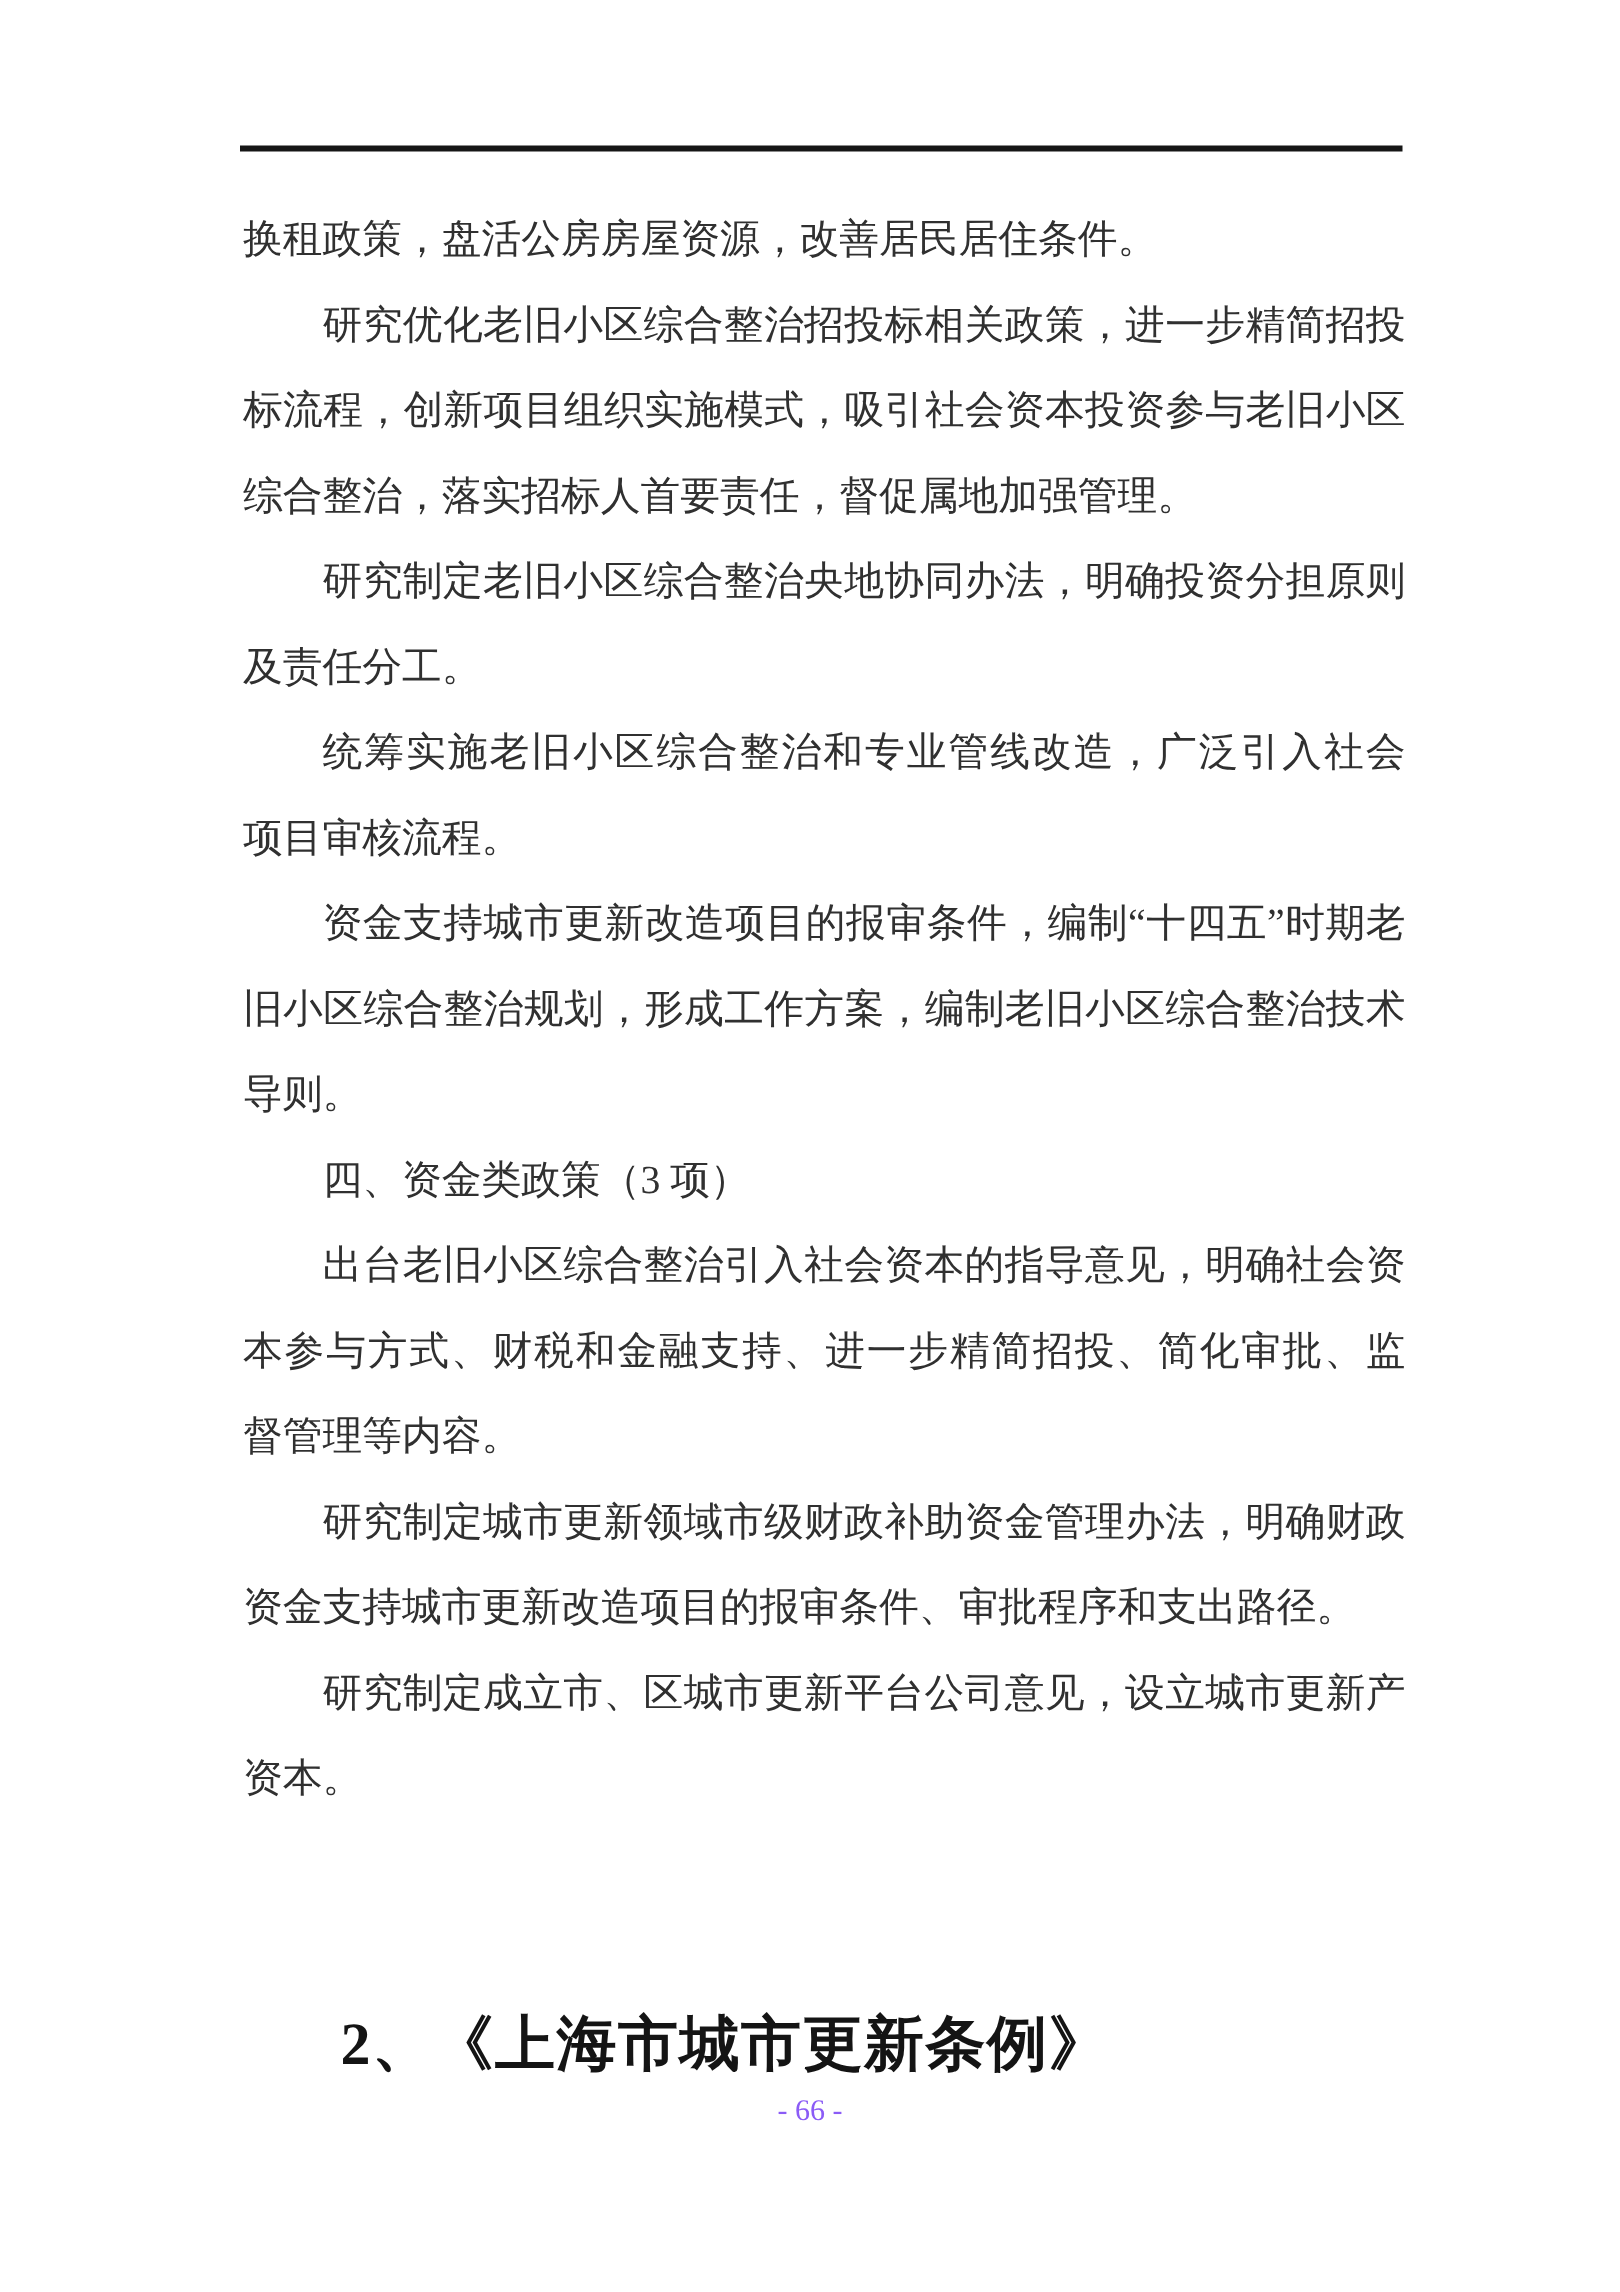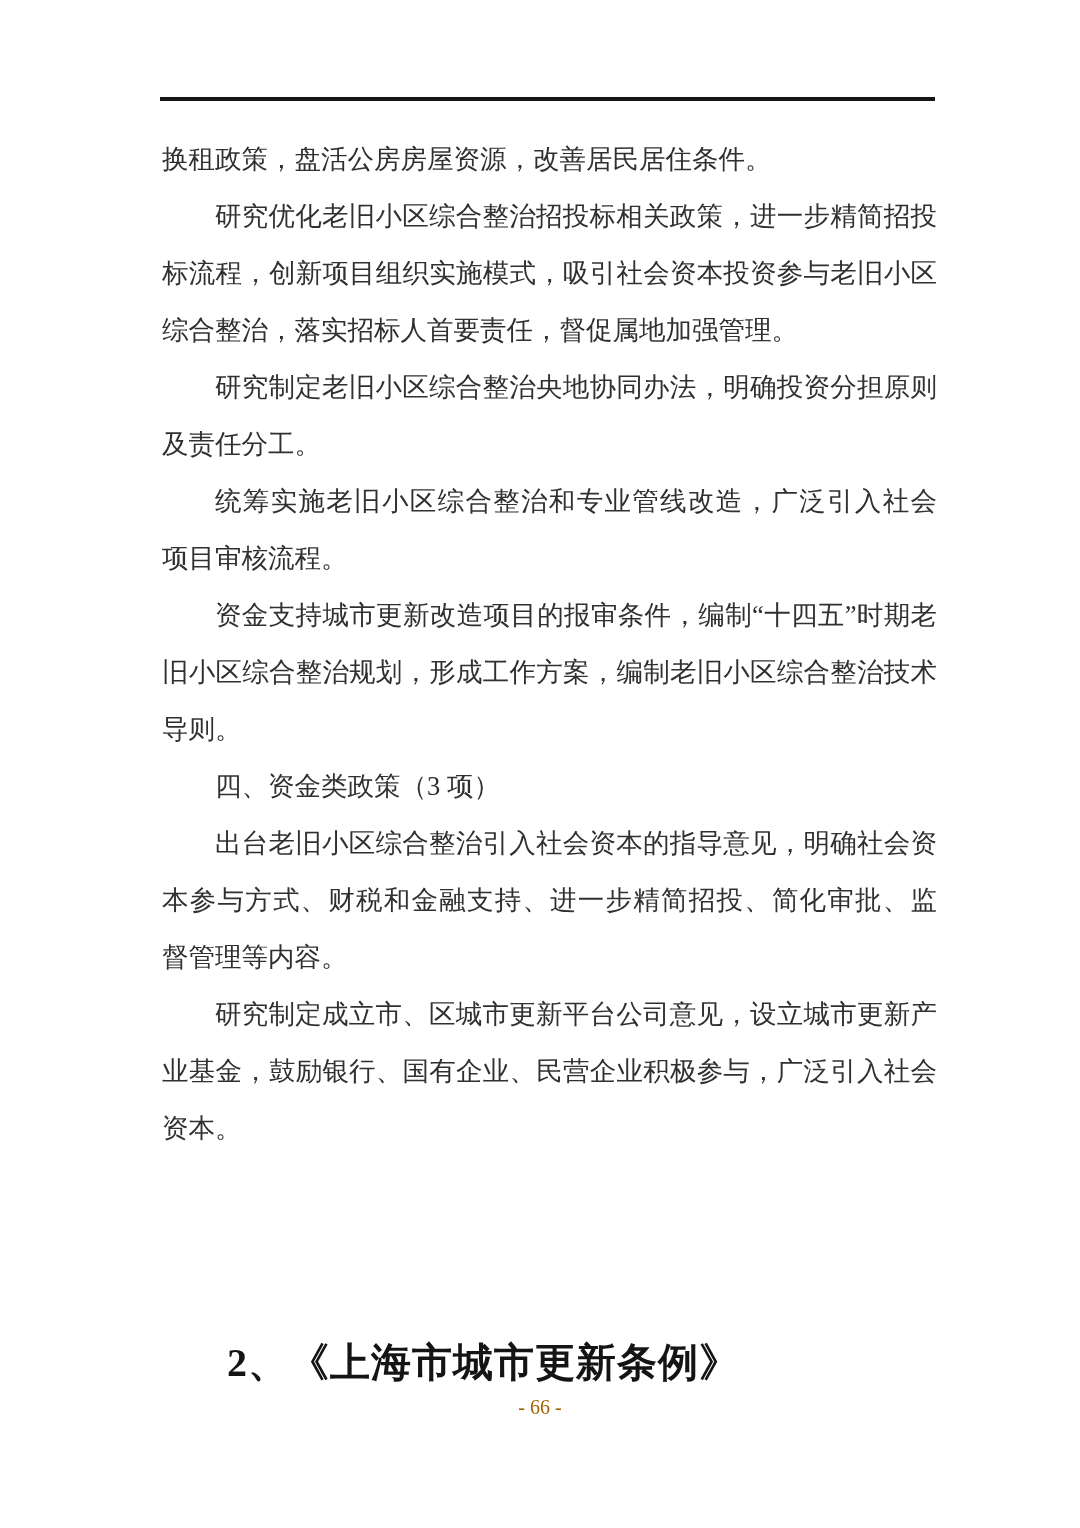--- a/index.html
+++ b/index.html
@@ -63,21 +63,21 @@
     letter-spacing: 1px;
     white-space: nowrap;
   }
   .page-number {
     position: absolute;
     left: 0;
     top: 1396px;
     width: 100%;
     text-align: center;
     font-size: 20px;
-    color: #a16207;
+    color: #8b5cf6;
     font-family: "Liberation Serif", "DejaVu Serif", serif;
   }
 </style>
 </head>
 <body>
 
 <div class="page">
   <div class="header-rule"></div>
   <div class="doc-body" id="doc-body">
       <div class="paragraph">
@@ -103,20 +103,23 @@
       </div>
       <div class="paragraph">
         <div class="line indent">四、资金类政策（3 项）</div>
       </div>
       <div class="paragraph">
         <div class="line indent fill">出台老旧小区综合整治引入社会资本的指导意见，明确社会资</div>
         <div class="line fill">本参与方式、财税和金融支持、进一步精简招投、简化审批、监</div>
         <div class="line">督管理等内容。</div>
       </div>
       <div class="paragraph">
+        <div class="line indent fill">研究制定城市更新领域市级财政补助资金管理办法，明确财政</div>
+        <div class="line">资金支持城市更新改造项目的报审条件、审批程序和支出路径。</div>
+      </div>
+      <div class="paragraph">
         <div class="line indent fill">研究制定成立市、区城市更新平台公司意见，设立城市更新产</div>
-        <div class="line fill">业基金，鼓励银行、国有企业、民营企业积极参与，广泛引入社会</div>
         <div class="line">资本。</div>
       </div>
     </div>
   <h2 class="section-heading">2、《上海市城市更新条例》</h2>
   <div class="page-number">- 66 -</div>
 </div>
 
 </body></html>

